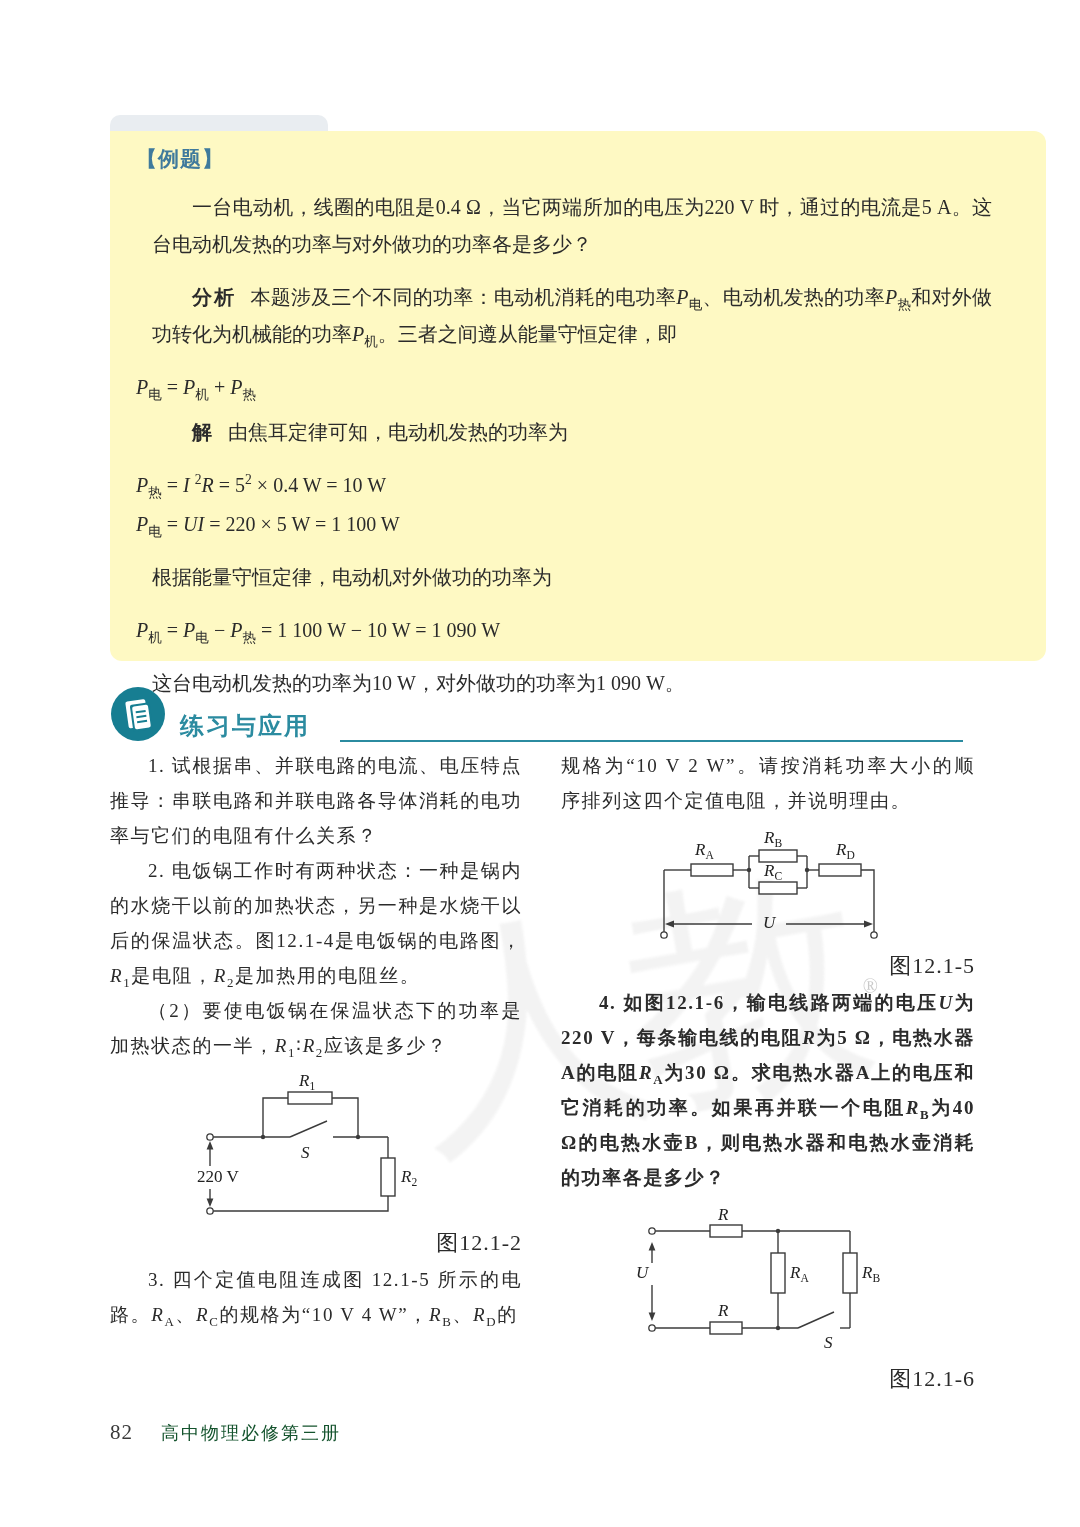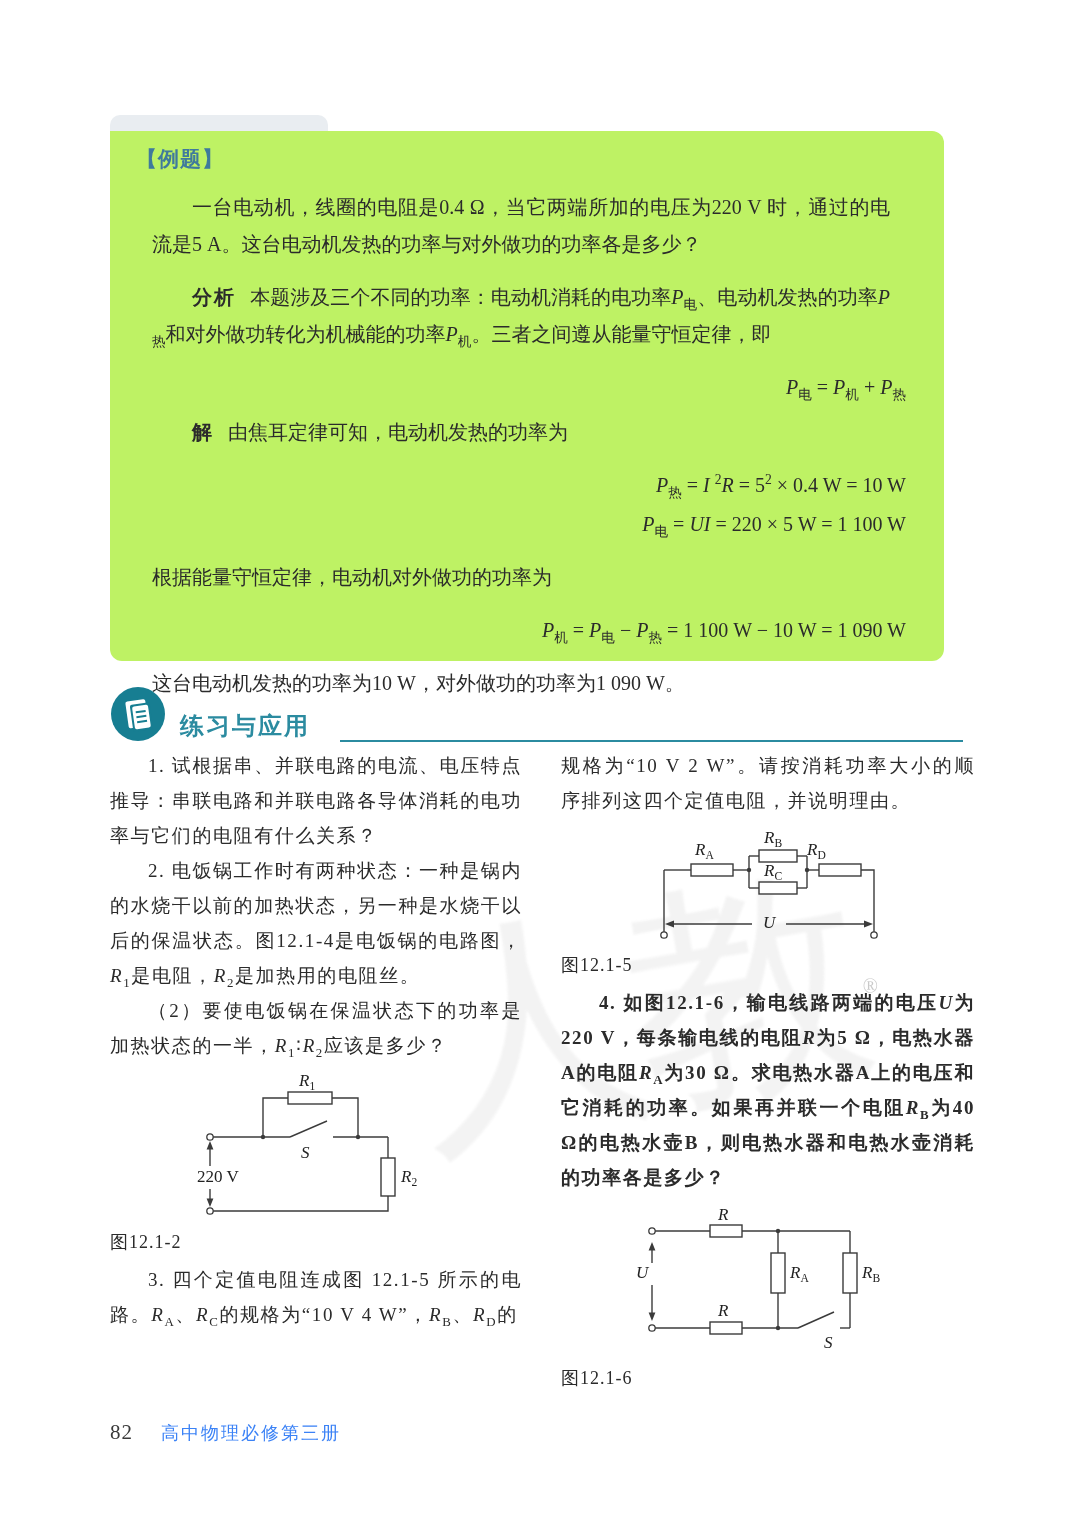--- a/index.html
+++ b/index.html
@@ -3,27 +3,27 @@
 <meta charset="utf-8">
 <style>
   html,body{margin:0;padding:0;background:#fff;}
   .page{position:relative;width:1080px;height:1527px;background:#ffffff;overflow:hidden;
         font-family:"Liberation Serif","DejaVu Serif",serif;color:#2b2b2b;}
 
   
   .example-box{position:absolute;left:110px;top:115px;width:855px;height:546px;}
   .example-tab{position:absolute;left:0;top:0;width:218px;height:34px;background:#e9edf1;
                border-radius:10px 10px 0 0;}
-  .example-body{position:absolute;left:0;top:16px;width:834px;height:530px;background:#bef264;
+  .example-body{position:absolute;left:0;top:16px;width:936px;height:530px;background:#fef9c3;
                 border-radius:0 12px 12px 12px;box-sizing:border-box;padding:14px 38px 0 26px;}
   .example-heading{margin:0 0 6px 0;font-family:"Liberation Sans","DejaVu Sans",sans-serif;
                    font-size:21px;font-weight:bold;color:#3f7a9c;letter-spacing:1px;}
   .example-body p{margin:16px;font-size:20px;line-height:37px;text-align:justify;}
   .example-body p.para{text-indent:2em;}
-  .example-body p.formula{text-align:right;text-indent:0;margin:2px 0;}
+  .example-body p.formula{text-align:left;text-indent:0;margin:2px 0;}
   .lbl{font-family:"Liberation Sans","DejaVu Sans",sans-serif;font-weight:bold;
        margin-right:14px;letter-spacing:2px;}
   sub{font-size:68%;line-height:0;}
   sup{font-size:68%;line-height:0;}
   i{font-family:"Liberation Serif","DejaVu Serif",serif;}
 
   
   .practice-header{position:absolute;left:110px;top:682px;width:855px;height:60px;
                    display:flex;align-items:flex-end;}
   .practice-icon{width:56px;height:56px;flex:0 0 auto;}
@@ -38,32 +38,32 @@
   .col-right{left:561px;width:414px;}
   .col p{margin:0;}
   .col p.qi{text-indent:2em;}
 
   
   .circuit{margin:10px 0 6px 0;}
   .cwrap{position:relative;}
   .cwrap svg{display:block;}
   .clabel{position:absolute;font-size:17px;line-height:20px;white-space:nowrap;
           letter-spacing:0;color:#222;}
-  .ccaption{text-align:left;font-size:18px;letter-spacing:1px;text-indent:0;
+  .ccaption{text-align:right;font-size:22px;letter-spacing:1px;text-indent:0;
             margin-top:4px !important;}
   .wire{stroke:#3b3b3b;stroke-width:1.4;fill:none;}
   .rbox{stroke:#3b3b3b;stroke-width:1.4;fill:#ffffff;}
   .term{stroke:#3b3b3b;stroke-width:1.3;fill:#ffffff;}
   .dot{fill:#3b3b3b;}
   .ah{fill:#3b3b3b;stroke:none;}
 
   
   .footer{position:absolute;left:110px;top:1420px;display:flex;align-items:baseline;}
   .page-num{font-size:21px;color:#3a3a3a;letter-spacing:1px;text-align:center;}
-  .book-title{font-size:18px;color:#3b82f6;margin-left:28px;letter-spacing:2px;}
+  .book-title{font-size:18px;color:#14532d;margin-left:28px;letter-spacing:2px;}
 
   
   .watermark{position:absolute;left:400px;top:880px;width:540px;height:330px;pointer-events:none;}
   .watermark-text{position:absolute;left:10px;top:-30px;font-size:240px;
                   font-family:"Liberation Serif",serif;color:rgba(40,40,40,0.055);
                   transform:rotate(-10deg);letter-spacing:-20px;filter:blur(1px);}
   .watermark-reg{position:absolute;right:62px;top:95px;font-size:20px;color:rgba(40,40,40,0.25);}
 </style>
 </head>
 <body>
@@ -182,21 +182,21 @@
           <circle class="term" cx="225" cy="107" r="3.2"></circle>
 
           <path class="wire" d="M20,96 H103"></path>
           <path class="ah" d="M16,96 l9,-3.4 v6.8 z"></path>
           <path class="wire" d="M137,96 H220"></path>
           <path class="ah" d="M224,96 l-9,-3.4 v6.8 z"></path>
         </svg>
         <span class="clabel" style="left:46px;top:12px;"><i>R</i><sub>A</sub></span>
         <span class="clabel" style="left:115px;top:0px;"><i>R</i><sub>B</sub></span>
         <span class="clabel" style="left:115px;top:33px;"><i>R</i><sub>C</sub></span>
-        <span class="clabel" style="left:158px;top:12px;"><i>R</i><sub>D</sub></span>
+        <span class="clabel" style="left:187px;top:12px;"><i>R</i><sub>D</sub></span>
         <span class="clabel" style="left:114px;top:85px;"><i>U</i></span>
       </div>
       <figcaption class="ccaption">图12.1-5</figcaption>
     </figure>
 
     <p class="qi" style="font-weight:bold;">4. 如图12.1-6，输电线路两端的电压<i>U</i>为220 V，每条输电线的电阻<i>R</i>为5 Ω，电热水器A的电阻<i>R</i><sub>A</sub>为30 Ω。求电热水器A上的电压和它消耗的功率。如果再并联一个电阻<i>R</i><sub>B</sub>为40 Ω的电热水壶B，则电热水器和电热水壶消耗的功率各是多少？</p>
 
     <figure class="circuit" style="margin:10px 0 2px 0;">
       <div class="cwrap" style="width:270px;height:152px;margin-left:67px;">
         <svg width="270" height="152" viewBox="0 0 270 152">

